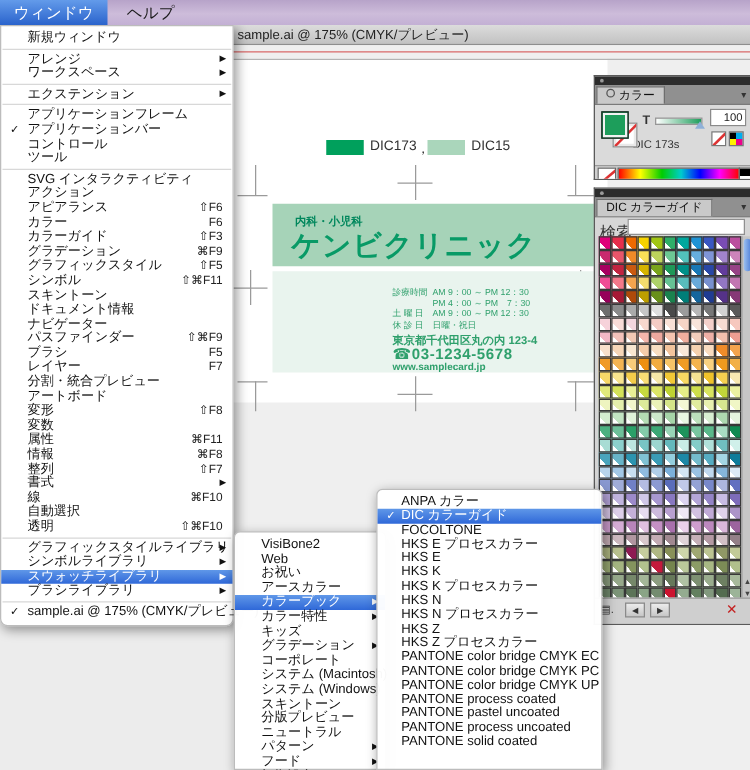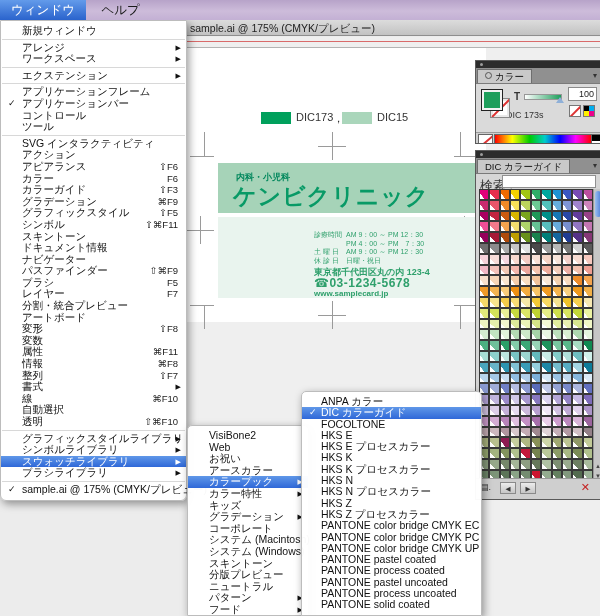--- a/index.html
+++ b/index.html
@@ -611,32 +611,31 @@
         <div class="mi"><span class="lbl">パターン</span><span class="arr">▶</span></div>
         <div class="mi"><span class="lbl">フード</span><span class="arr">▶</span></div>
         <div class="mi"><span class="lbl">初期設定スウォッチ</span><span class="arr">▶</span></div>
       </div>
     </div>
   <div class="menu" id="submenu2">
       <div class="menu-list" id="s2-list">
         <div class="mi"><span class="lbl">ANPA カラー</span></div>
         <div class="mi sel"><span class="chk">✓</span><span class="lbl">DIC カラーガイド</span></div>
         <div class="mi"><span class="lbl">FOCOLTONE</span></div>
+        <div class="mi"><span class="lbl">HKS E プロセスカラー</span></div>
         <div class="mi"><span class="lbl">HKS E</span></div>
-        <div class="mi"><span class="lbl">HKS E プロセスカラー</span></div>
         <div class="mi"><span class="lbl">HKS K</span></div>
         <div class="mi"><span class="lbl">HKS K プロセスカラー</span></div>
         <div class="mi"><span class="lbl">HKS N</span></div>
         <div class="mi"><span class="lbl">HKS N プロセスカラー</span></div>
         <div class="mi"><span class="lbl">HKS Z</span></div>
         <div class="mi"><span class="lbl">HKS Z プロセスカラー</span></div>
         <div class="mi"><span class="lbl">PANTONE color bridge CMYK EC</span></div>
         <div class="mi"><span class="lbl">PANTONE color bridge CMYK PC</span></div>
         <div class="mi"><span class="lbl">PANTONE color bridge CMYK UP</span></div>
-        <div class="mi"><span class="lbl">PANTONE pastel coated</span></div>
         <div class="mi"><span class="lbl">PANTONE process coated</span></div>
         <div class="mi"><span class="lbl">PANTONE pastel uncoated</span></div>
         <div class="mi"><span class="lbl">PANTONE process uncoated</span></div>
         <div class="mi"><span class="lbl">PANTONE solid coated</span></div>
       </div>
     </div>
 
 </div>
 
 </body></html>

